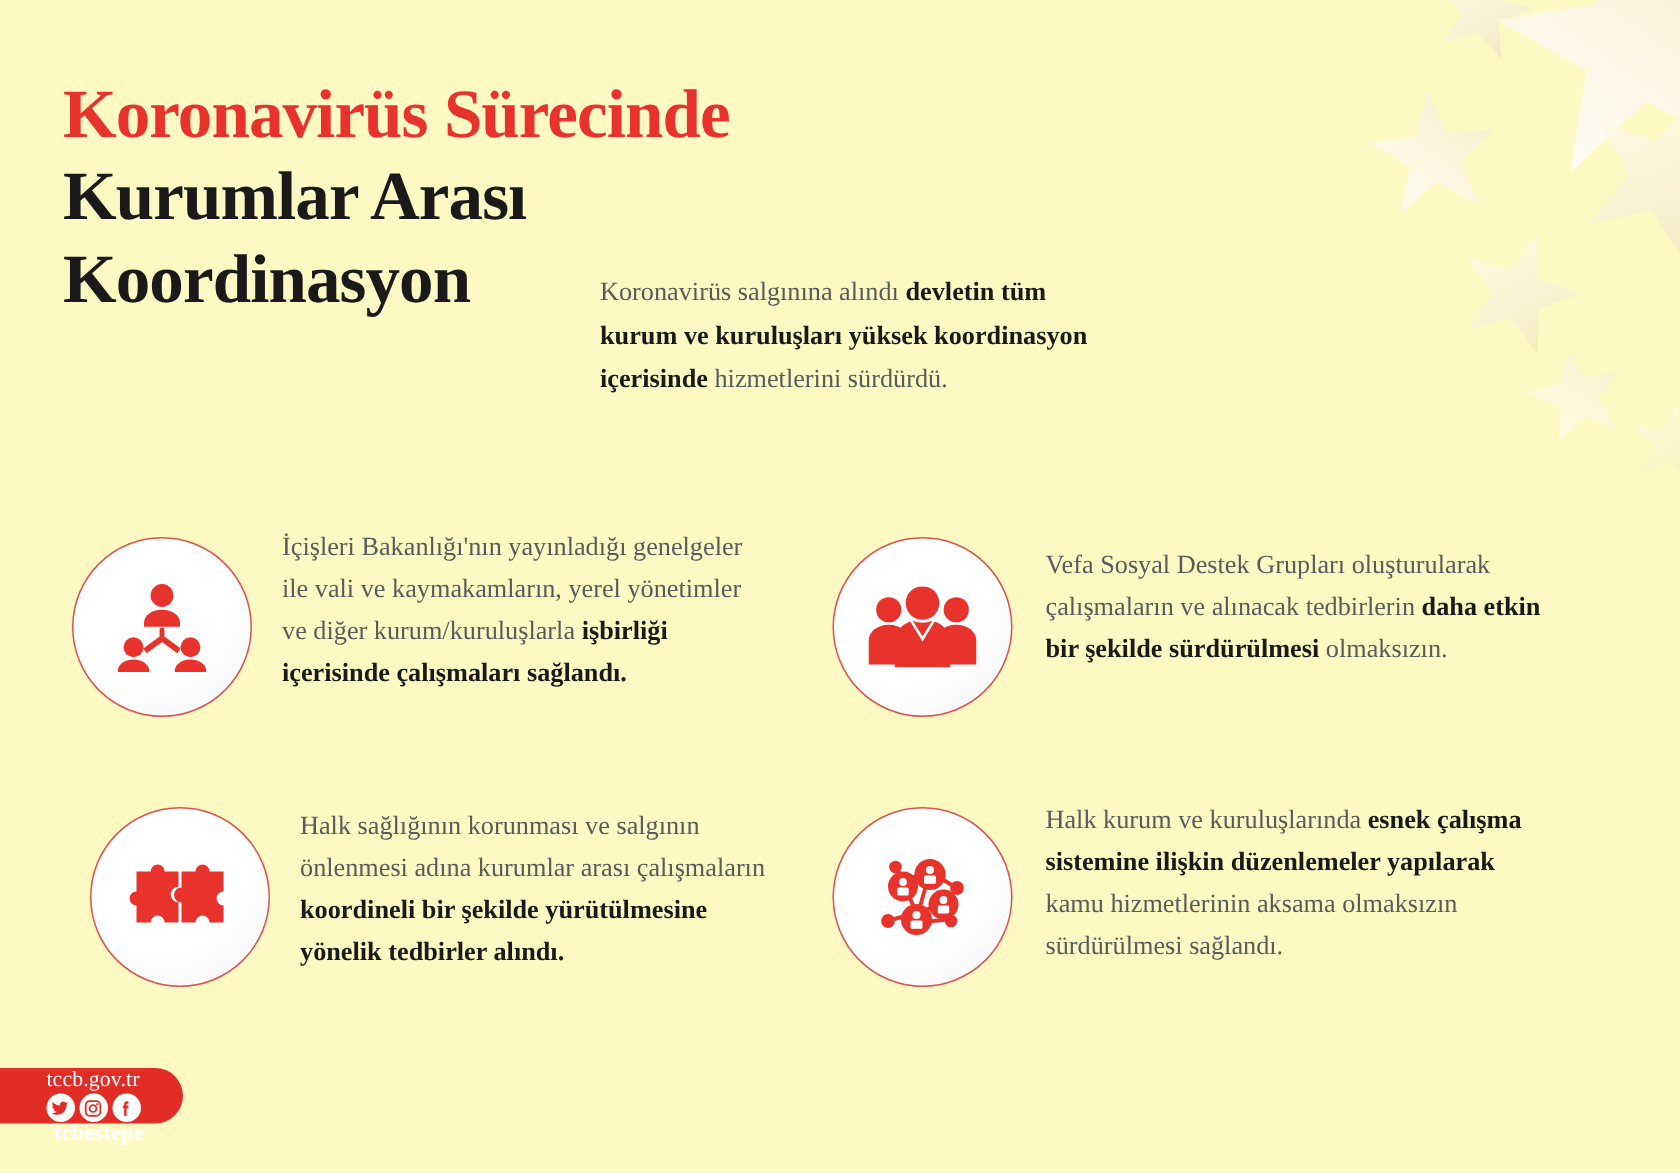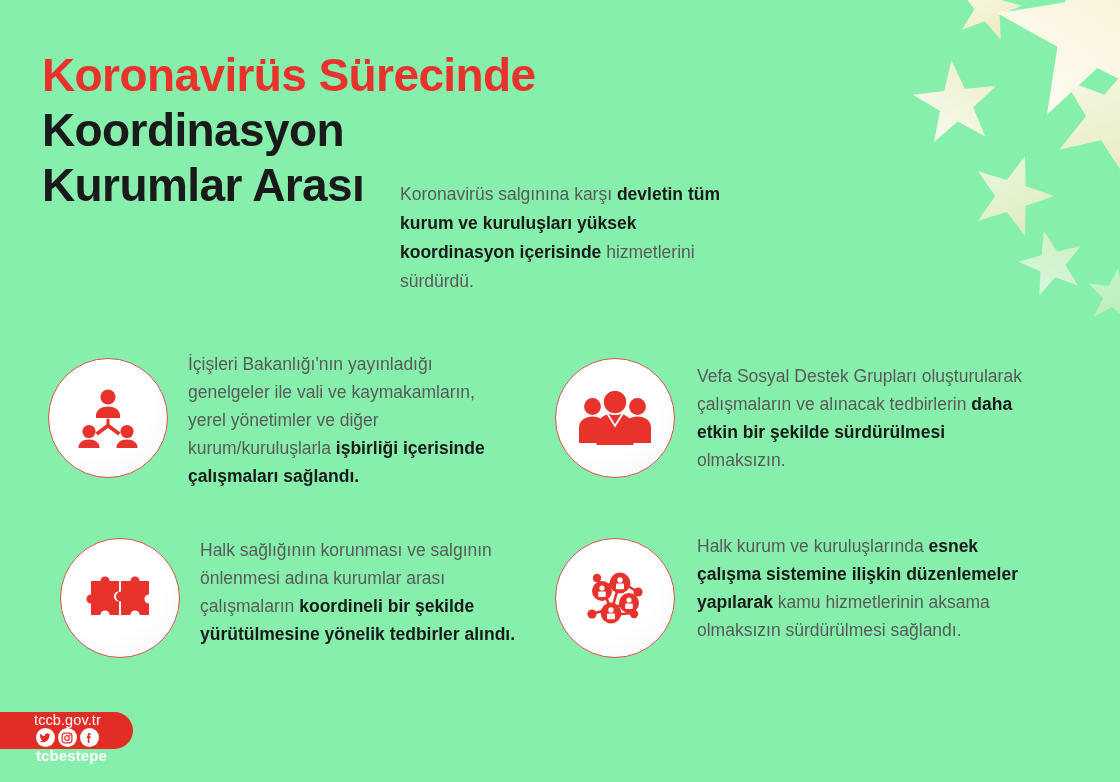--- a/index.html
+++ b/index.html
@@ -14,22 +14,23 @@
     font-family: "Liberation Sans", sans-serif;
     position: relative;
     overflow: hidden;
     -webkit-font-smoothing: antialiased;
   }
 
   #infographic {
     position: relative;
     width: 1120px;
     height: 782px;
-    background: #86efac;
+    background: #fef9c3;
     overflow: hidden;
+    font-family: Liberation Serif, serif;
   }
 
   
   #star-field {
     position: absolute;
     top: 0;
     right: 0;
     width: 420px;
     height: 340px;
     pointer-events: none;
@@ -189,25 +190,25 @@
         <polygon points="410.0,58.0 424.1,98.6 467.1,99.5 432.8,125.4 445.3,166.5 410.0,142.0 374.7,166.5 387.2,125.4 352.9,99.5 395.9,98.6" fill="url(#starGrad)" opacity="0.9" transform="rotate(22 410 118)"></polygon>
         <polygon points="256.0,60.0 266.3,89.8 297.8,90.4 272.7,109.4 281.9,139.6 256.0,121.6 230.1,139.6 239.3,109.4 214.2,90.4 245.7,89.8" fill="url(#starGradB)" opacity="0.92" transform="rotate(-6 256 104)"></polygon>
         <polygon points="312.0,154.0 321.9,182.4 351.9,183.0 328.0,201.2 336.7,230.0 312.0,212.8 287.3,230.0 296.0,201.2 272.1,183.0 302.1,182.4" fill="url(#starGrad)" opacity="0.8" transform="rotate(18 312 196)"></polygon>
         <polygon points="352.0,230.0 360.0,253.0 384.3,253.5 364.9,268.2 372.0,291.5 352.0,277.6 332.0,291.5 339.1,268.2 319.7,253.5 344.0,253.0" fill="url(#starGradB)" opacity="0.66" transform="rotate(-14 352 264)"></polygon>
         <polygon points="414.0,268.0 420.6,286.9 440.6,287.3 424.7,299.5 430.5,318.7 414.0,307.2 397.5,318.7 403.3,299.5 387.4,287.3 407.4,286.9" fill="url(#starGrad)" opacity="0.5" transform="rotate(8 414 296)"></polygon>
       </g>
   </svg>
 
   <div id="heading-block">
     <div class="headline red">Koronavirüs Sürecinde</div>
+    <div class="headline dark">Kurumlar Arası</div>
     <div class="headline dark">Koordinasyon</div>
-    <div class="headline dark">Kurumlar Arası</div>
-  </div>
-
-  <p id="intro-paragraph"><span>Koronavirüs salgınına karşı </span><span class="em">devletin tüm kurum ve kuruluşları yüksek koordinasyon içerisinde </span><span>hizmetlerini sürdürdü.</span></p>
+  </div>
+
+  <p id="intro-paragraph"><span>Koronavirüs salgınına alındı </span><span class="em">devletin tüm kurum ve kuruluşları yüksek koordinasyon içerisinde </span><span>hizmetlerini sürdürdü.</span></p>
 
   <div class="card" id="card-1">
     <div class="icon-circle">
       <svg width="66" height="60" viewBox="0 0 66 60">
         <g fill="#E8322C">
 
           <circle cx="33" cy="9" r="7.6"></circle>
           <path d="M33 18.5c-7.2 0-12 4-12 8.8v2.6h24v-2.6c0-4.8-4.8-8.8-12-8.8z"></path>
 
           <rect x="31.4" y="30.5" width="3.2" height="6.5" rx="1.2"></rect>

